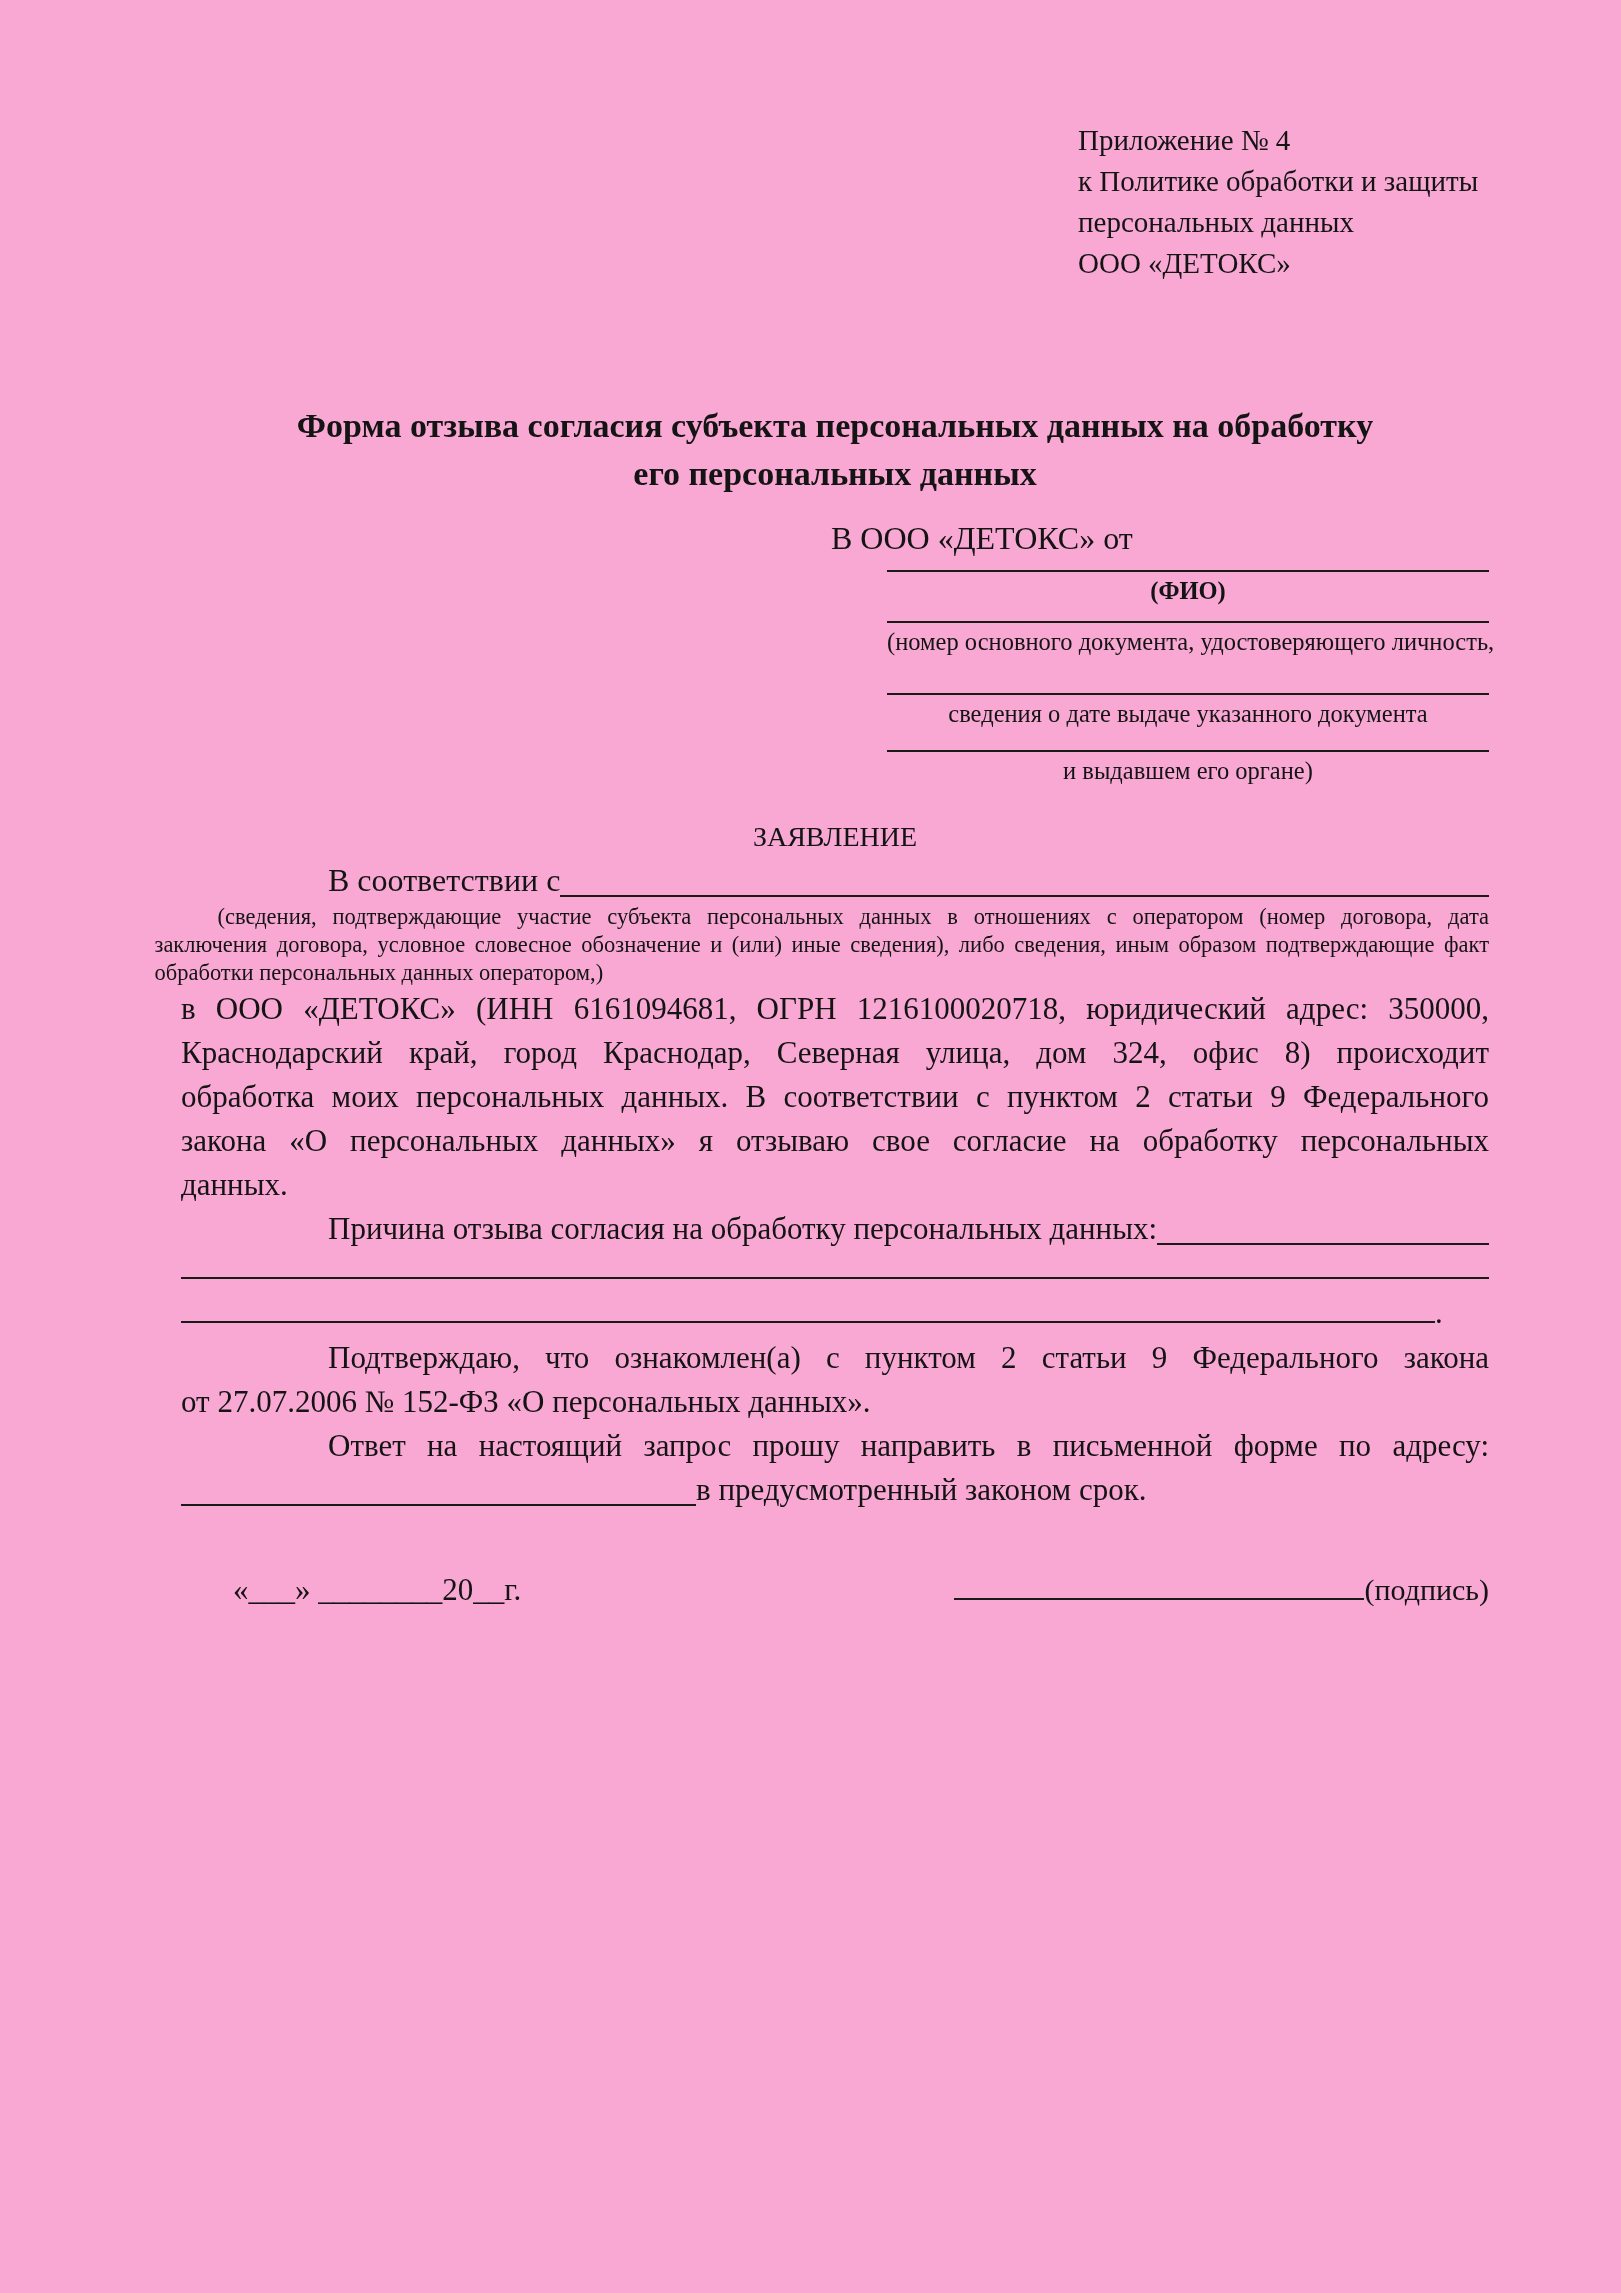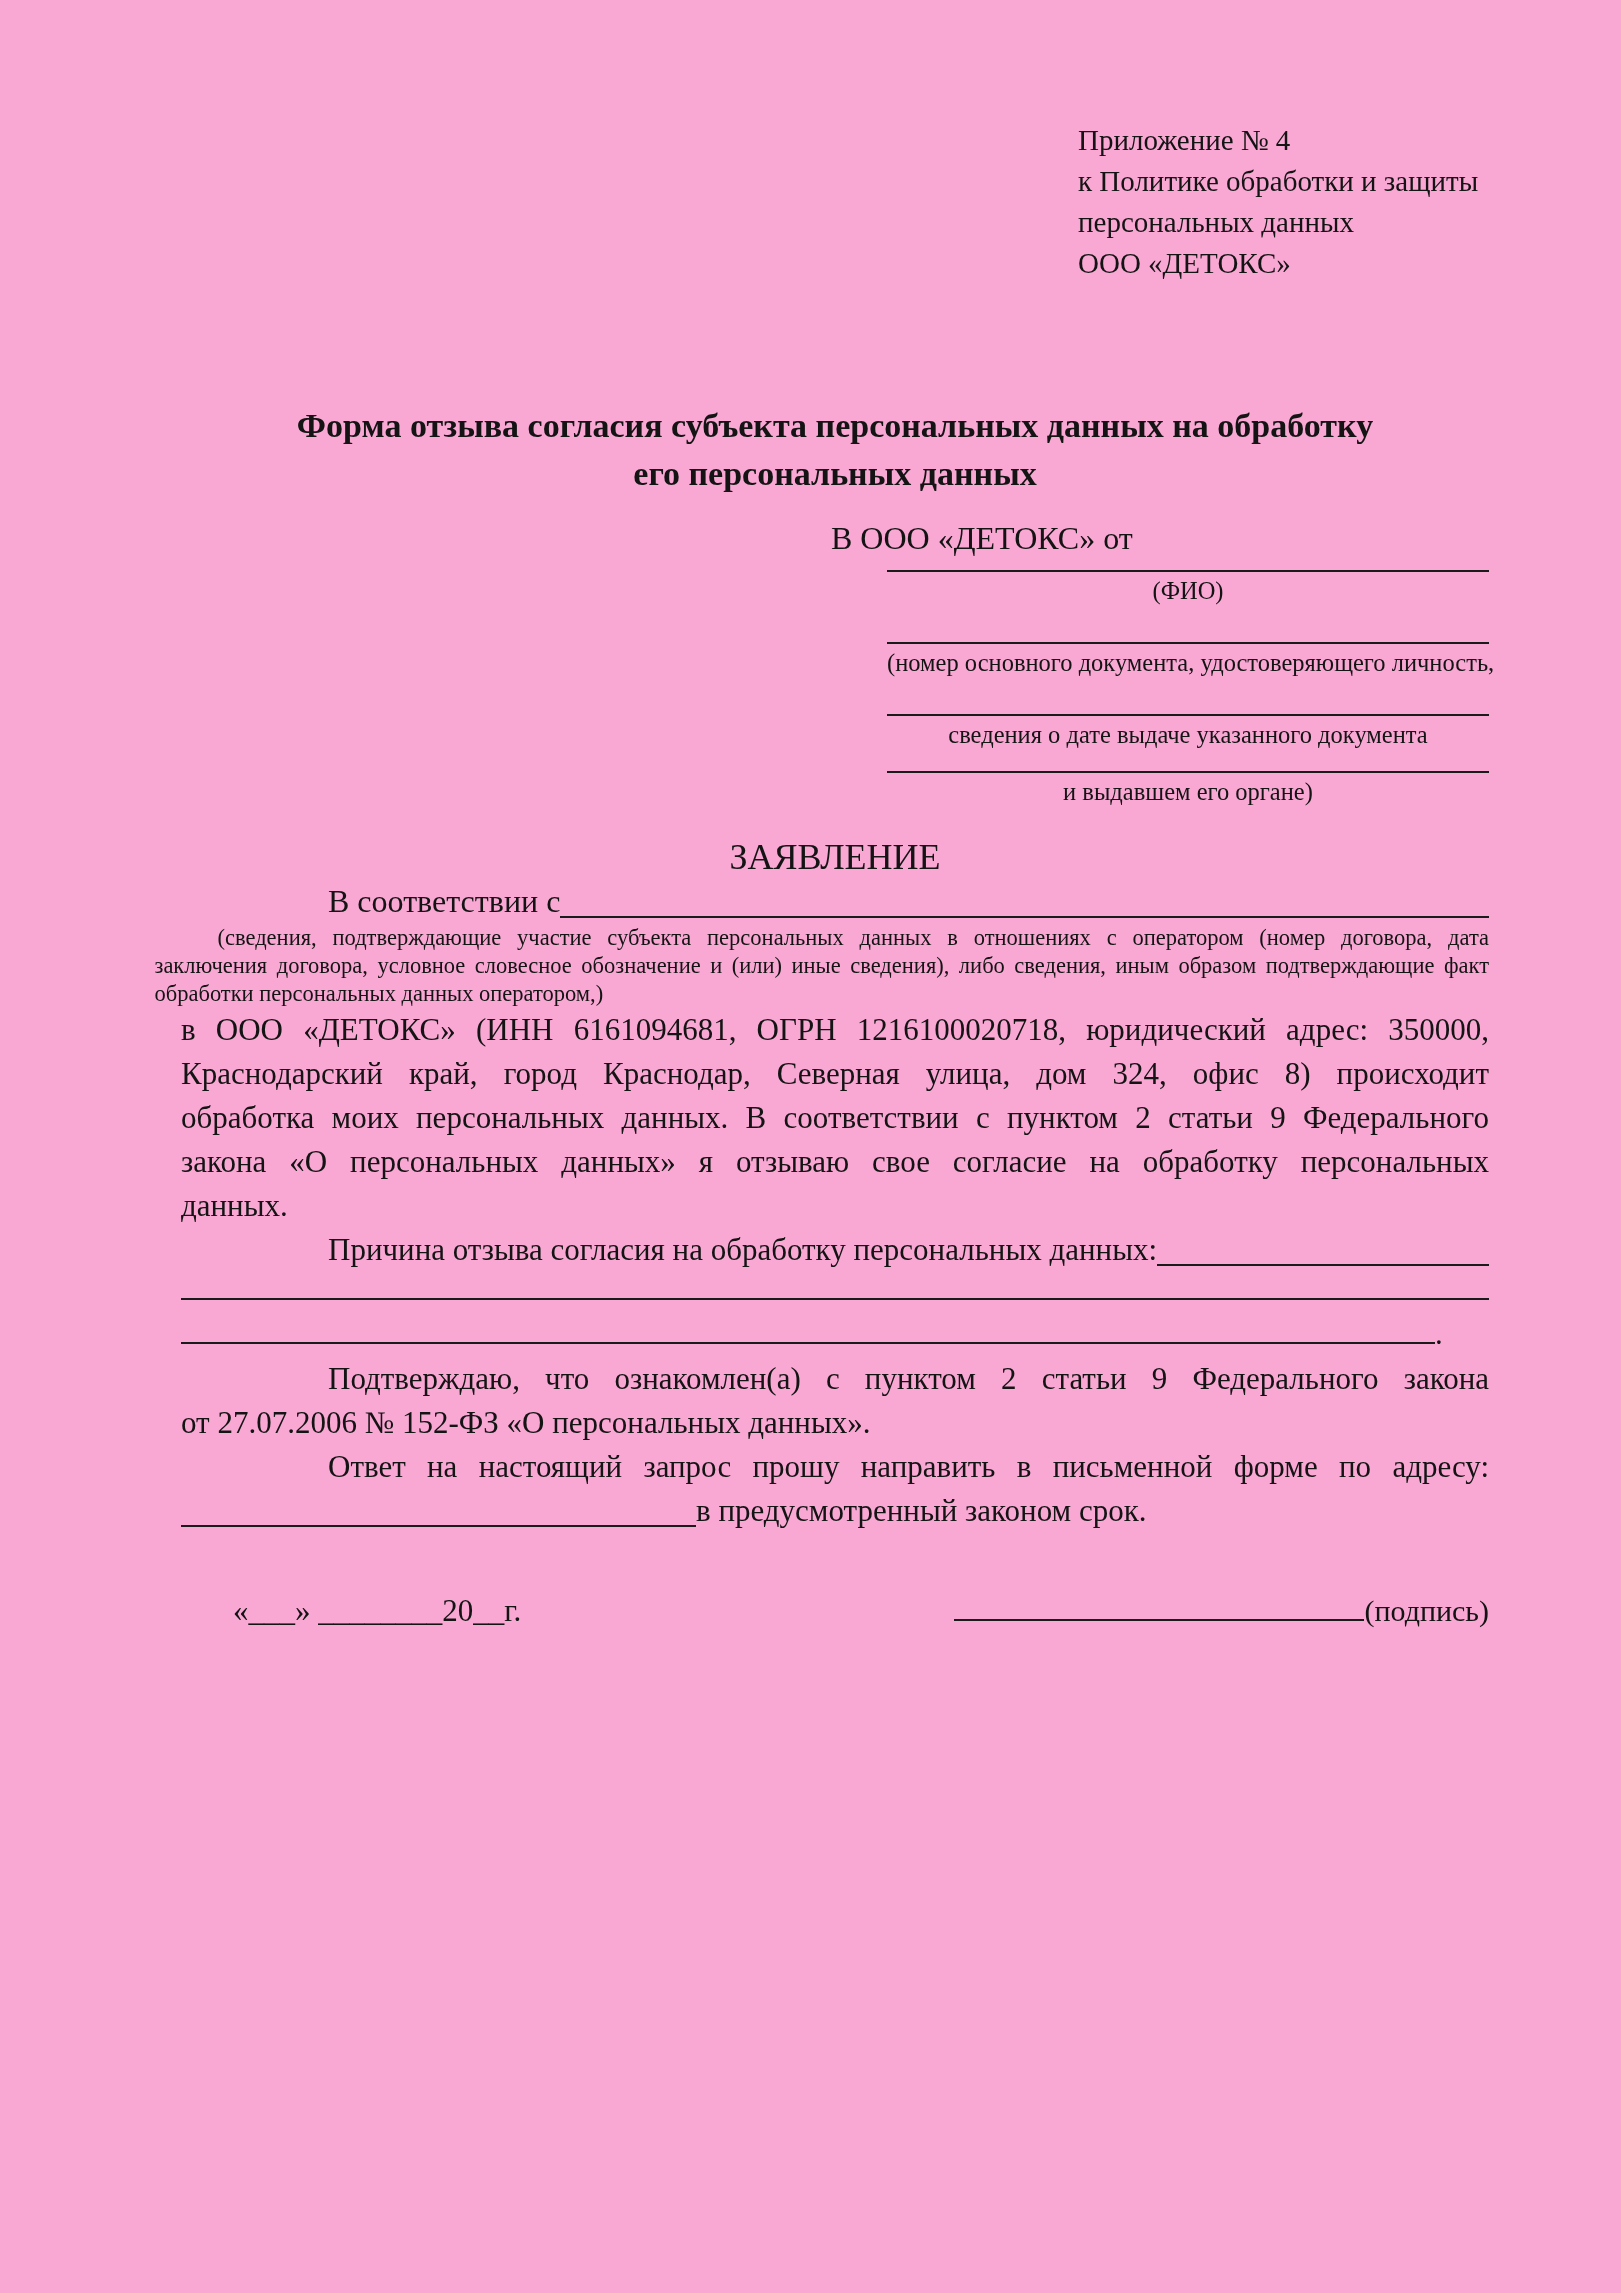--- a/index.html
+++ b/index.html
@@ -52,29 +52,29 @@
     height: 9.8px;
     border-bottom: 2.9px solid #1a1a1a;
   }
   .field .fcap {
     text-align: center;
     font-size: 24.5px;
     line-height: 31px;
     padding-top: 2.9px;
     white-space: nowrap;
   }
-  .field-1 { margin-bottom: 27px; }
+  .field-1 { margin-bottom: 6px; font-weight: bold; }
   .field-2 { margin-bottom: 25.5px; }
   .field-3 { margin-bottom: 11.8px; }
 
   
   .stmt-heading {
     margin-top: 29px;
     text-align: center;
-    font-size: 36px;
+    font-size: 28px;
     line-height: 43px;
   }
   .accordance {
     display: flex;
     align-items: flex-end;
     font-size: 32px;
     line-height: 45px;
   }
   .acc-pre { white-space: nowrap; padding-left: 147px; }
   .acc-fill {

